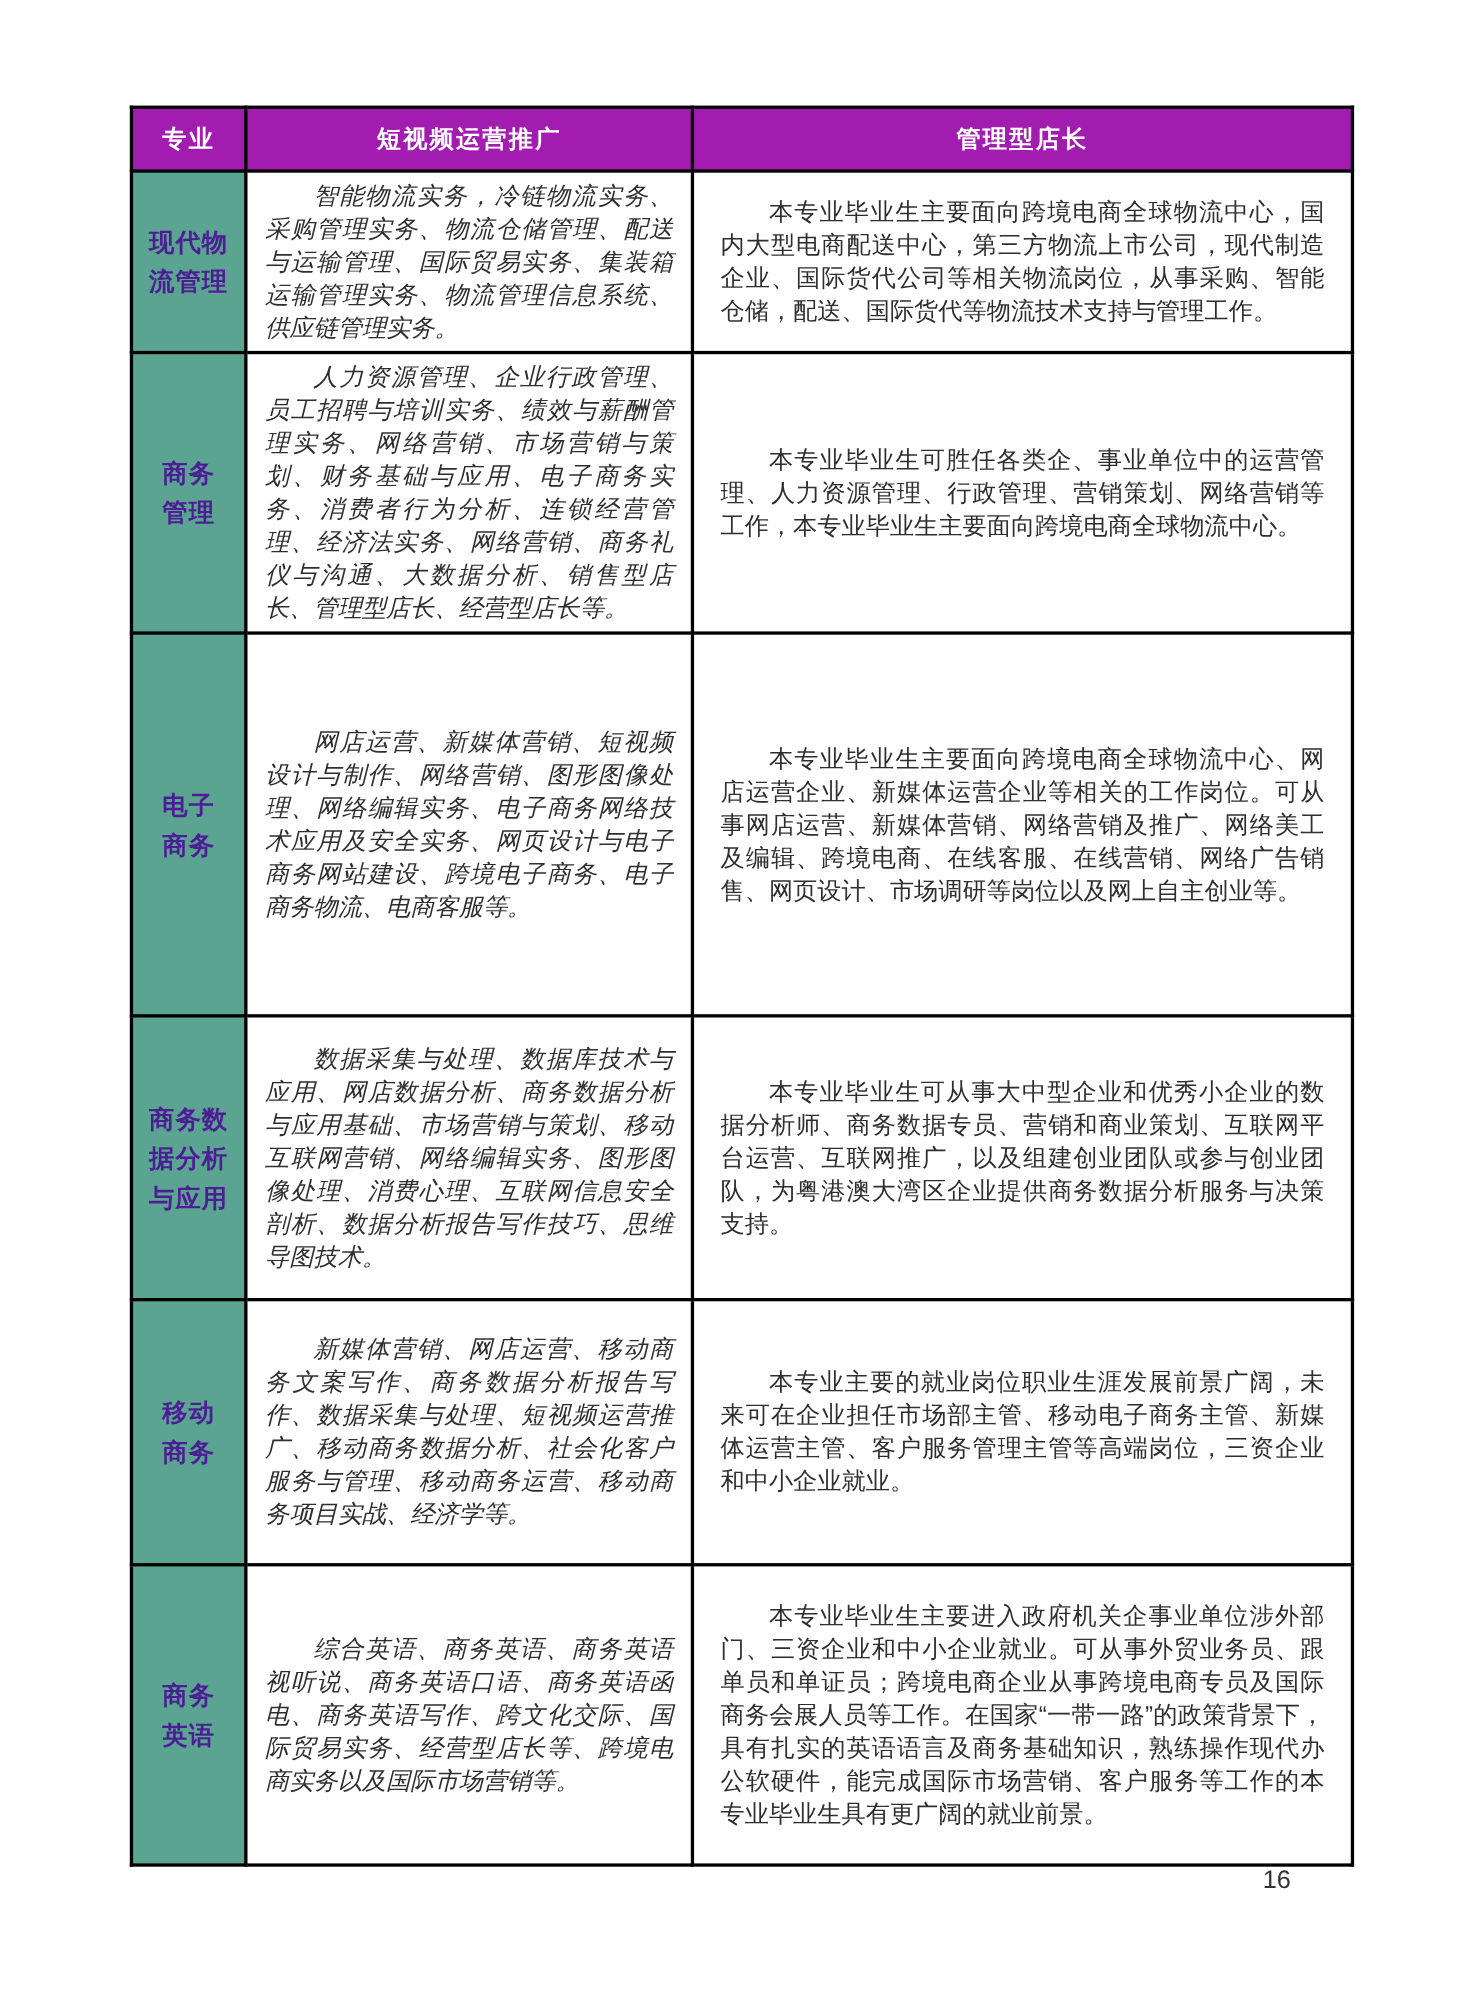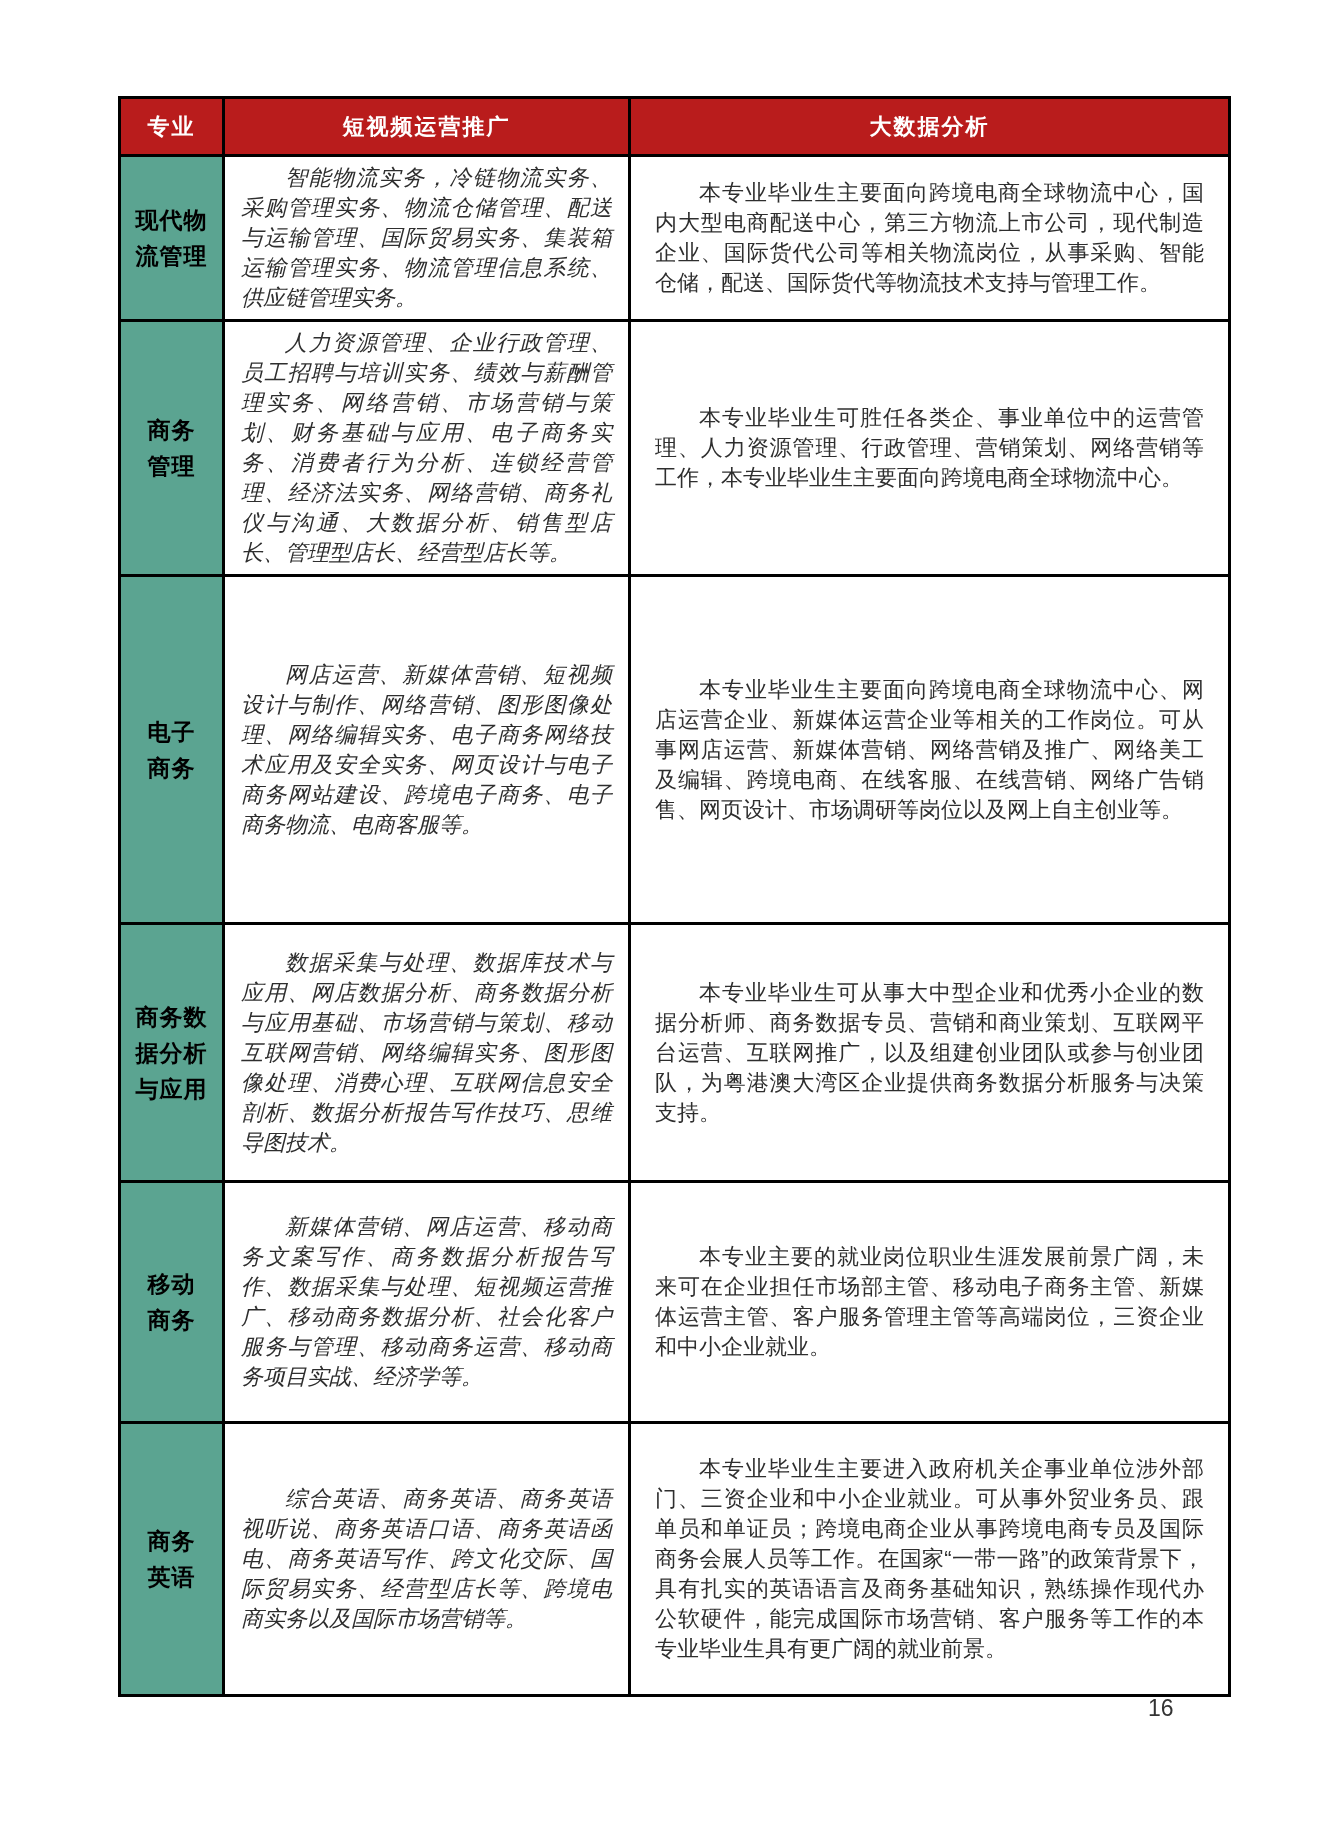--- a/index.html
+++ b/index.html
@@ -14,31 +14,31 @@
     width:1110px;
     border-collapse:collapse;
     table-layout:fixed;
   }
   .majors-table th,.majors-table td{
     border:3px solid #000000;
     vertical-align:middle;
     box-sizing:border-box;
   }
   .majors-table thead th{
-    background:#b91c1c;
+    background:#a21caf;
     color:#ffffff;
     font-size:22px;
     font-weight:bold;
     letter-spacing:2px;
     text-align:center;
     height:58px;
   }
   td.major-cell{
     background:#5ba491;
-    color:#000000;
+    color:#4c1d95;
     font-weight:bold;
     font-size:23px;
     line-height:36px;
     text-align:center;
     white-space:pre-line;
     letter-spacing:1px;
   }
   td.courses-cell{padding:6px 16px;font-style:italic;}
   td.employment-cell{padding:6px 24px;}
   p.cell-text{
@@ -69,21 +69,21 @@
 <table class="majors-table">
   <colgroup>
     <col style="width:104px">
     <col style="width:406px">
     <col style="width:600px">
   </colgroup>
   <thead>
     <tr>
       <th>专业</th>
       <th>短视频运营推广</th>
-      <th>大数据分析</th>
+      <th>管理型店长</th>
     </tr>
   </thead>
   <tbody>
     <tr class="row-0">
       <td class="major-cell">现代物
 流管理</td>
       <td class="courses-cell">
         <p class="cell-text">智能物流实务，冷链物流实务、采购管理实务、物流仓储管理、配送与运输管理、国际贸易实务、集装箱运输管理实务、物流管理信息系统、供应链管理实务。</p>
       </td>
       <td class="employment-cell">

